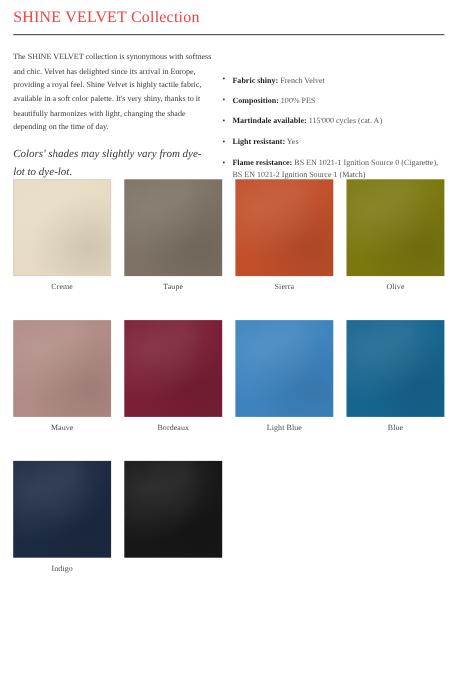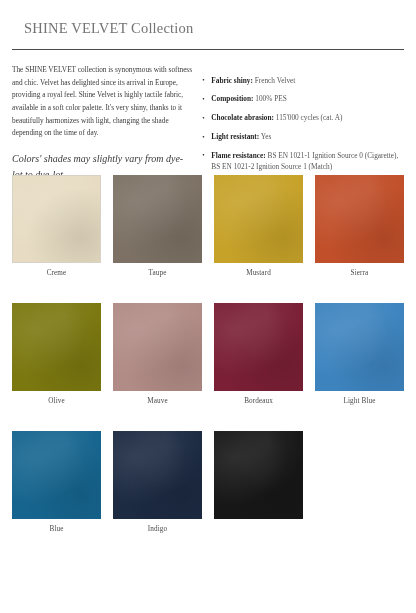--- a/index.html
+++ b/index.html
@@ -21,37 +21,37 @@
     height: 613px;
     box-sizing: border-box;
     padding: 0 12px;
   }
 
   
   .page-title {
     font-size: 14.5px;
     font-weight: 400;
     letter-spacing: 0.2px;
-    color: #737373;
-    margin: 12px;
+    color: #ef4444;
+    margin: 0;
     padding-top: 8px;
     line-height: 1.2;
   }
   .title-rule {
     margin-top: 6px;
     border-bottom: 1.3px solid #4a4a4a;
     width: 100%;
     height: 0;
   }
 
   
   .intro {
     display: flex;
     margin-top: 14px;
-    align-items: center;
+    align-items: flex-end;
   }
   .intro-left {
     width: 196px;
     padding-right: 10px;
     box-sizing: border-box;
   }
   .intro-right {
     width: 208px;
     box-sizing: border-box;
   }
@@ -155,41 +155,37 @@
 
   <div class="intro">
     <div class="intro-left">
       <p class="body-text">The SHINE VELVET collection is synonymous with softness and chic. Velvet has delighted since its arrival in Europe, providing a royal feel. Shine Velvet is highly tactile fabric, available in a soft color palette. It's very shiny, thanks to it beautifully harmonizes with light, changing the shade depending on the time of day.</p>
       <p class="note-text">Colors' shades may slightly vary from dye-lot to dye-lot.</p>
     </div>
     <div class="intro-right">
       <ul class="spec-list" id="spec-list">
           <li class="spec-item"><span class="spec-bullet">•</span><span class="spec-label">Fabric shiny:</span><span class="spec-value"> French Velvet</span></li>
           <li class="spec-item"><span class="spec-bullet">•</span><span class="spec-label">Composition:</span><span class="spec-value"> 100% PES</span></li>
-          <li class="spec-item"><span class="spec-bullet">•</span><span class="spec-label">Chocolate abrasion:</span><span class="spec-value"> 115'000 cycles (cat. A)</span></li>
+          <li class="spec-item"><span class="spec-bullet">•</span><span class="spec-label">Martindale available:</span><span class="spec-value"> 115'000 cycles (cat. A)</span></li>
           <li class="spec-item"><span class="spec-bullet">•</span><span class="spec-label">Light resistant:</span><span class="spec-value"> Yes</span></li>
           <li class="spec-item"><span class="spec-bullet">•</span><span class="spec-label">Flame resistance:</span><span class="spec-value"> BS EN 1021-1 Ignition Source 0 (Cigarette), BS EN 1021-2 Ignition Source 1 (Match)</span></li>
         </ul>
     </div>
   </div>
 
   <div class="swatch-grid" id="swatch-grid">
       <div class="swatch-cell">
         <div class="swatch-chip light" style="background-color: rgb(231, 220, 195);"></div>
         <div class="swatch-label">Creme</div>
       </div>
       <div class="swatch-cell">
         <div class="swatch-chip" style="background-color: rgb(124, 113, 100);"></div>
         <div class="swatch-label">Taupe</div>
       </div>
       <div class="swatch-cell">
-        <div class="swatch-chip" style="background-color: rgb(198, 162, 41);"></div>
-        <div class="swatch-label">Mustard</div>
-      </div>
-      <div class="swatch-cell">
         <div class="swatch-chip" style="background-color: rgb(193, 79, 42);"></div>
         <div class="swatch-label">Sierra</div>
       </div>
       <div class="swatch-cell">
         <div class="swatch-chip" style="background-color: rgb(123, 120, 16);"></div>
         <div class="swatch-label">Olive</div>
       </div>
       <div class="swatch-cell">
         <div class="swatch-chip" style="background-color: rgb(177, 139, 133);"></div>
         <div class="swatch-label">Mauve</div>

